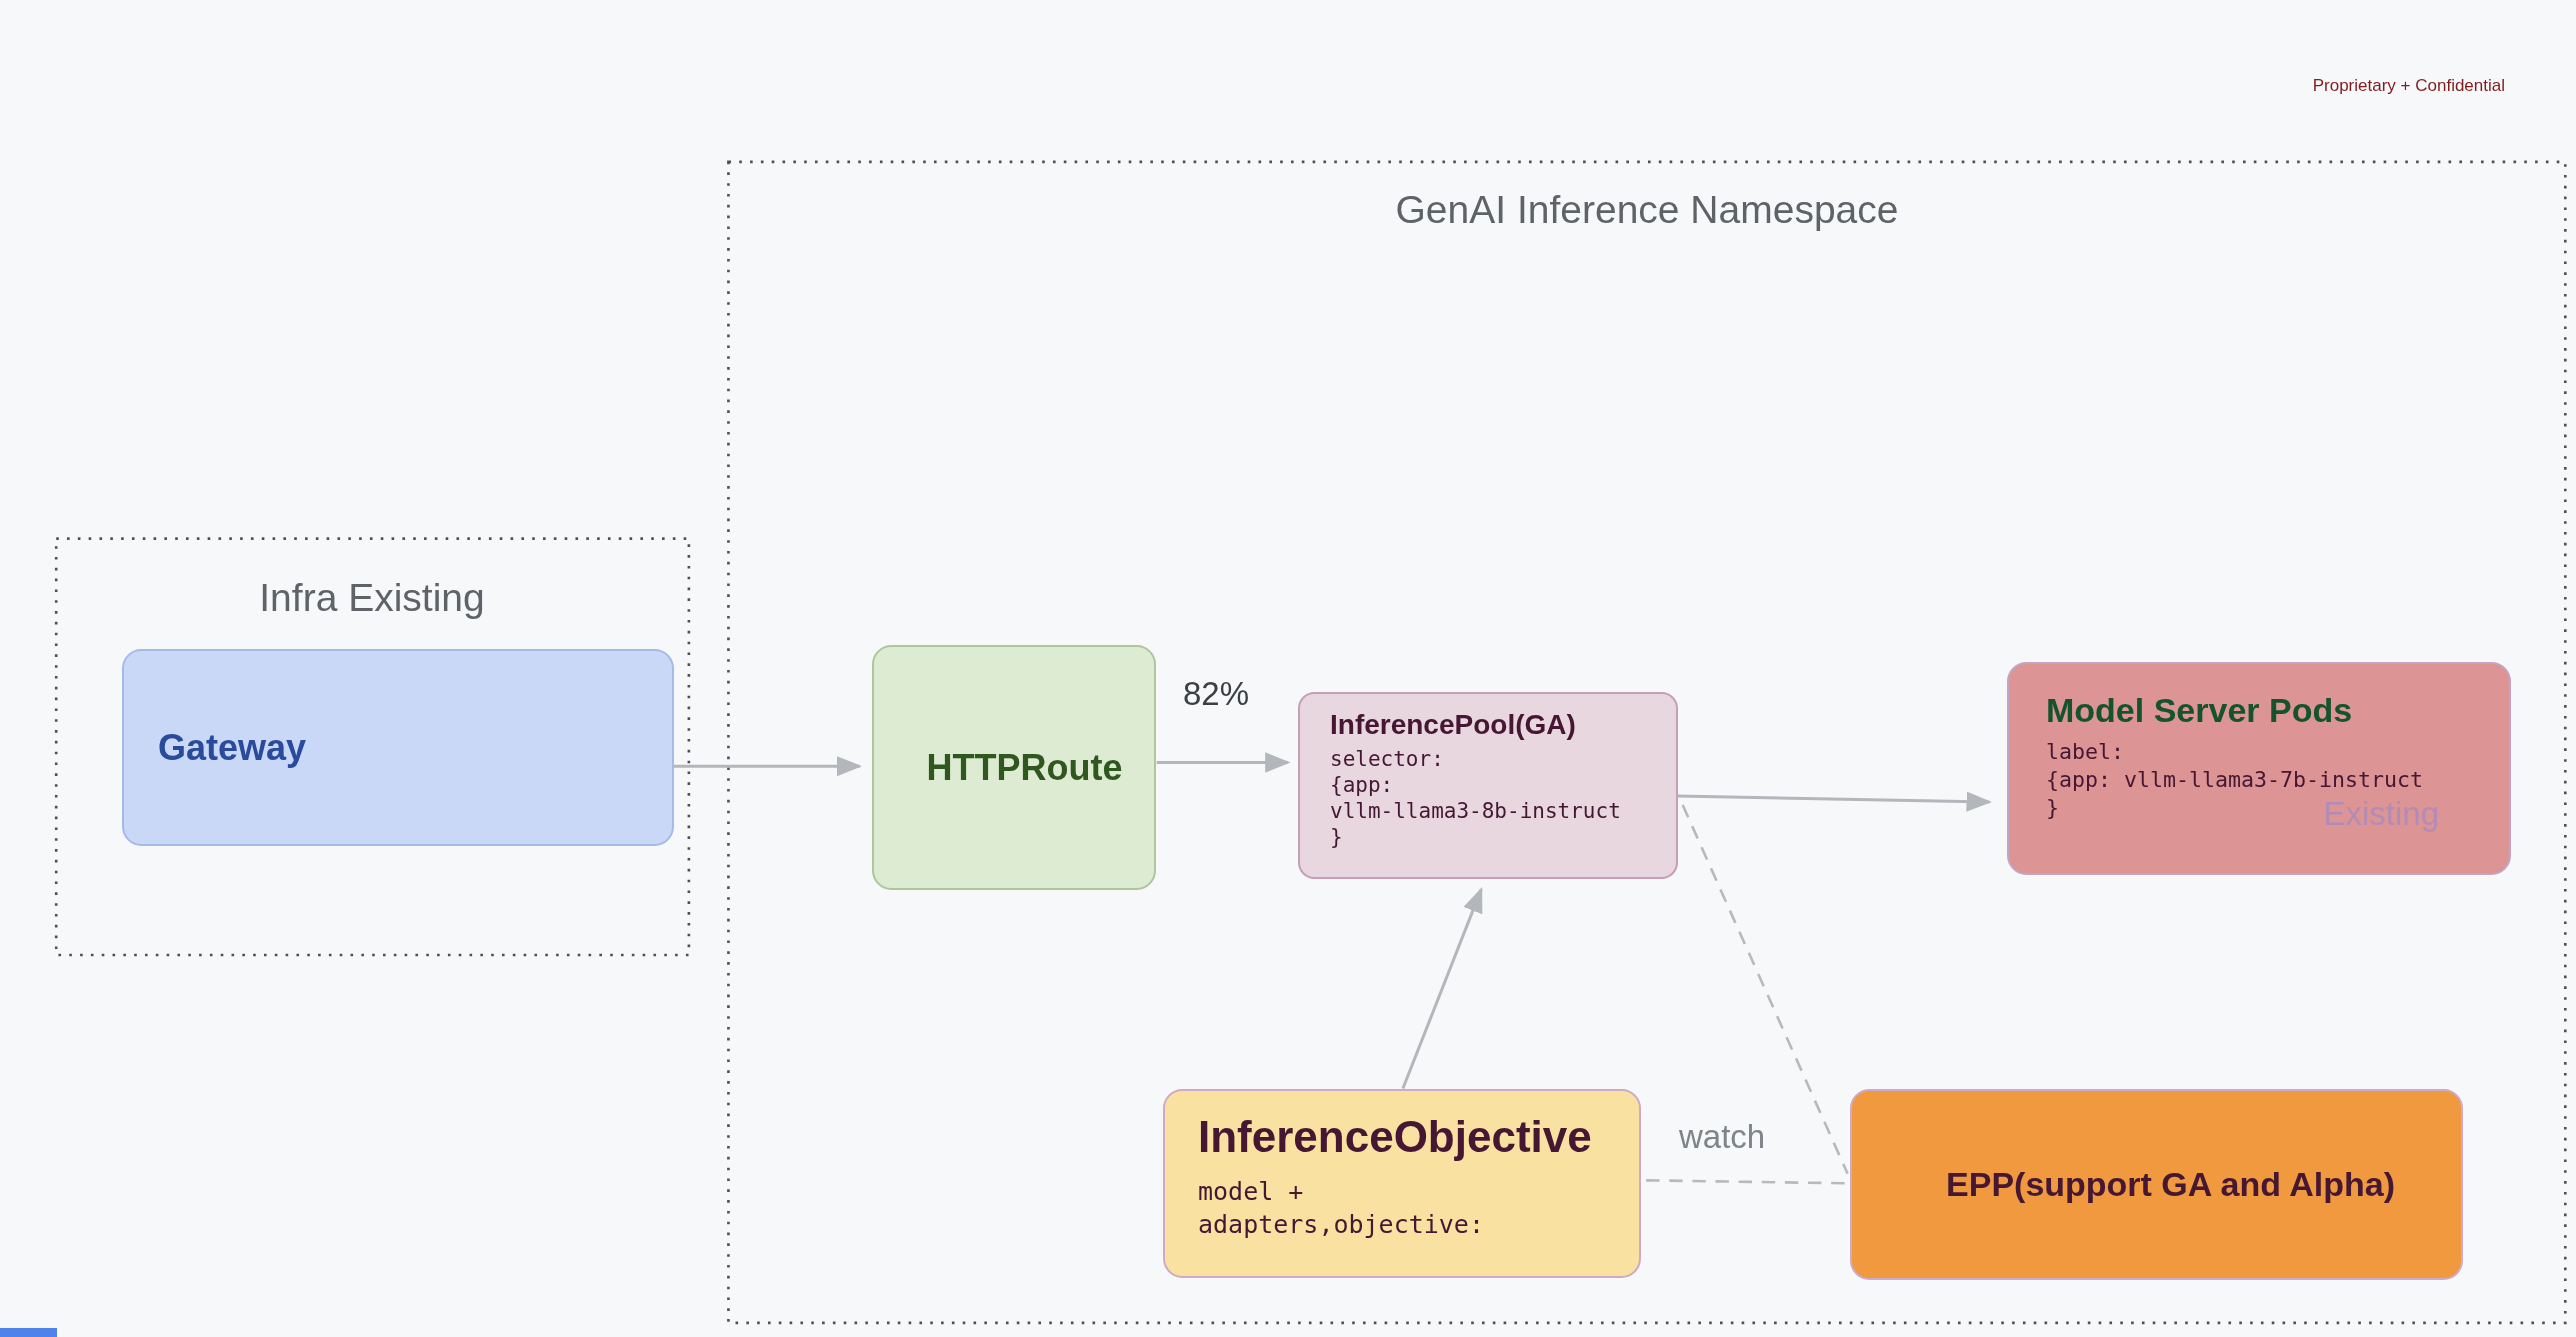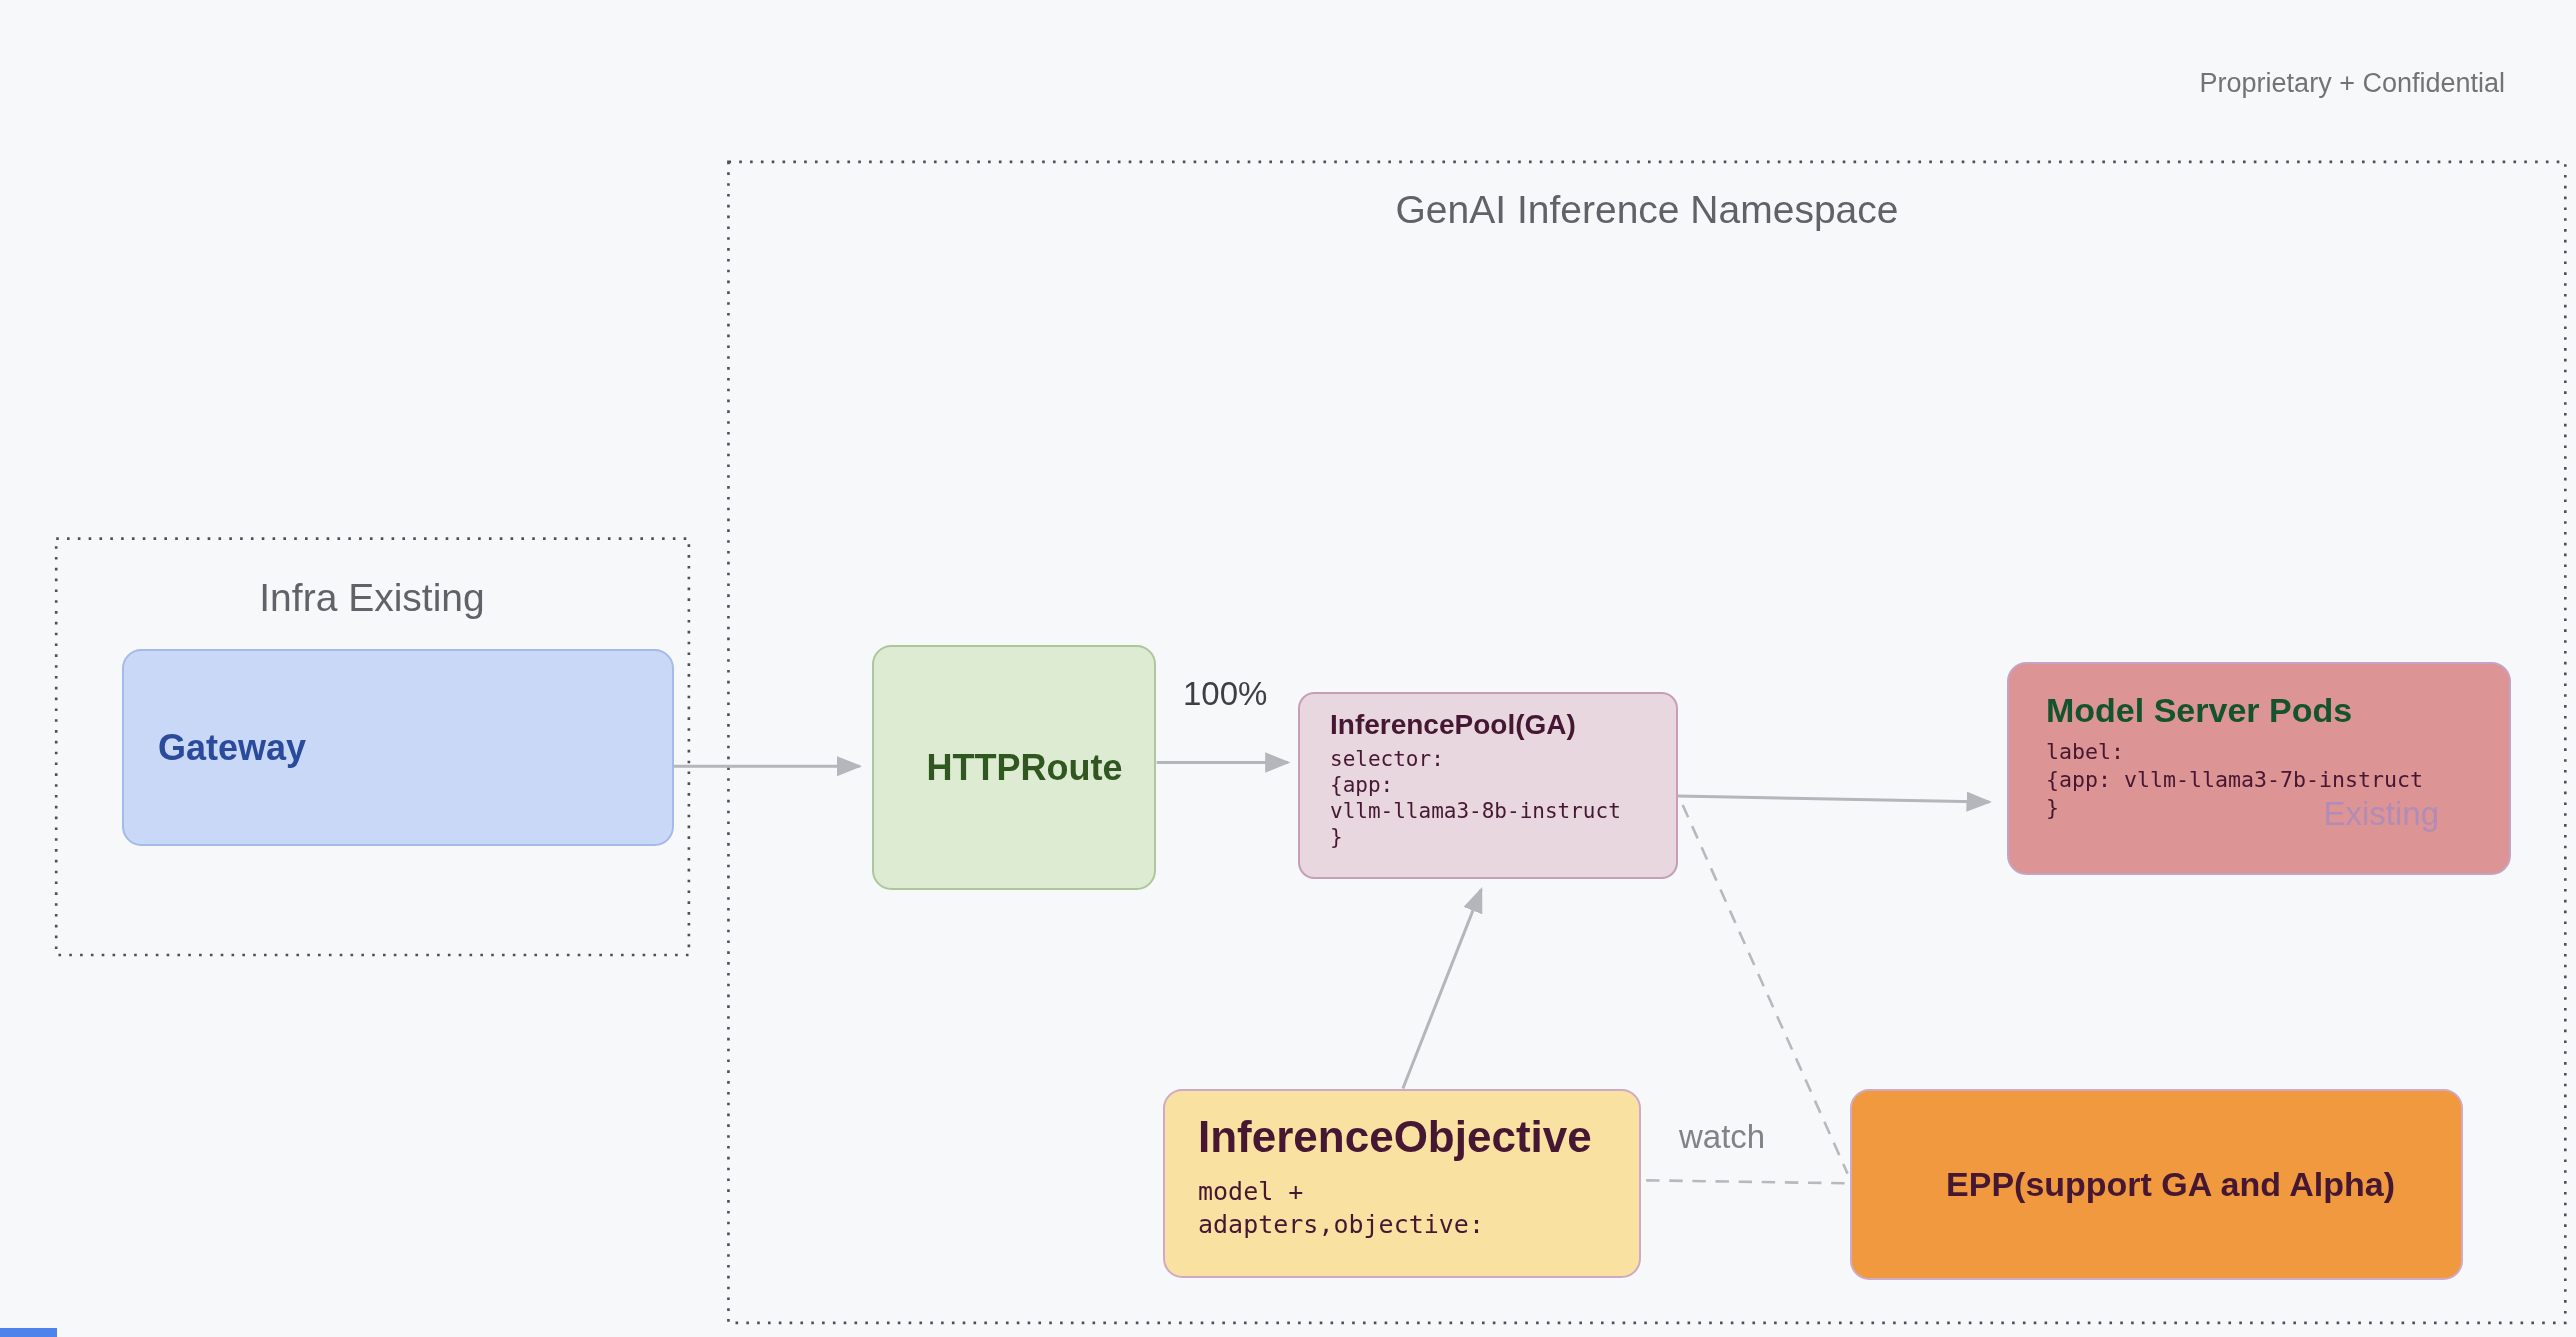--- a/index.html
+++ b/index.html
@@ -1,20 +1,20 @@
 <!DOCTYPE html>
 <html style="font-size:12px"><head>
 <meta charset="utf-8">
 <style>
   html,body{margin:0;padding:0;}
   body{background:#f7f8fa;font-family:"Liberation Sans",sans-serif;}
   #canvas{position:relative;width:2576px;height:1337px;background:#f7f8fa;overflow:hidden;}
   #edges{position:absolute;left:0;top:0;width:2576px;height:1337px;}
 
-  .watermark{position:absolute;top:68px;right:71px;font-size:27px;color:#737373;}
+  .watermark{position:absolute;top:76px;right:71px;font-size:17px;color:#7f1d1d;}
 
   .ns-title{position:absolute;color:#5f6368;font-size:39px;white-space:nowrap;transform:translateX(-50%);}
   .genai-title{left:1647px;top:188px;}
   .infra-title{left:372px;top:576px;}
 
   .node{position:absolute;box-sizing:border-box;border-radius:19.4px;padding-left:21px;}
 
   .gateway{left:122px;top:649px;width:552px;height:197px;background:#c9d8f6;border:2.2px solid #a4bae8;
            display:flex;align-items:center;padding-left:34px;}
   .gateway .lbl{font-size:36px;font-weight:bold;color:#2a4a9c;}
@@ -106,19 +106,19 @@
   <div class="node objective">
     <div class="title">InferenceObjective</div>
     <div class="code">model +</div>
     <div class="code">adapters,objective:</div>
   </div>
 
   <div class="node epp">
     <span class="lbl">EPP(support GA and Alpha)</span>
   </div>
 
-  <div class="edge-label lbl-100">100%</div>
+  <div class="edge-label lbl-100">82%</div>
   <div class="edge-label lbl-watch">watch</div>
 
   <div class="accent-strip"></div>
 
 </div>
 
 
 </body></html>

